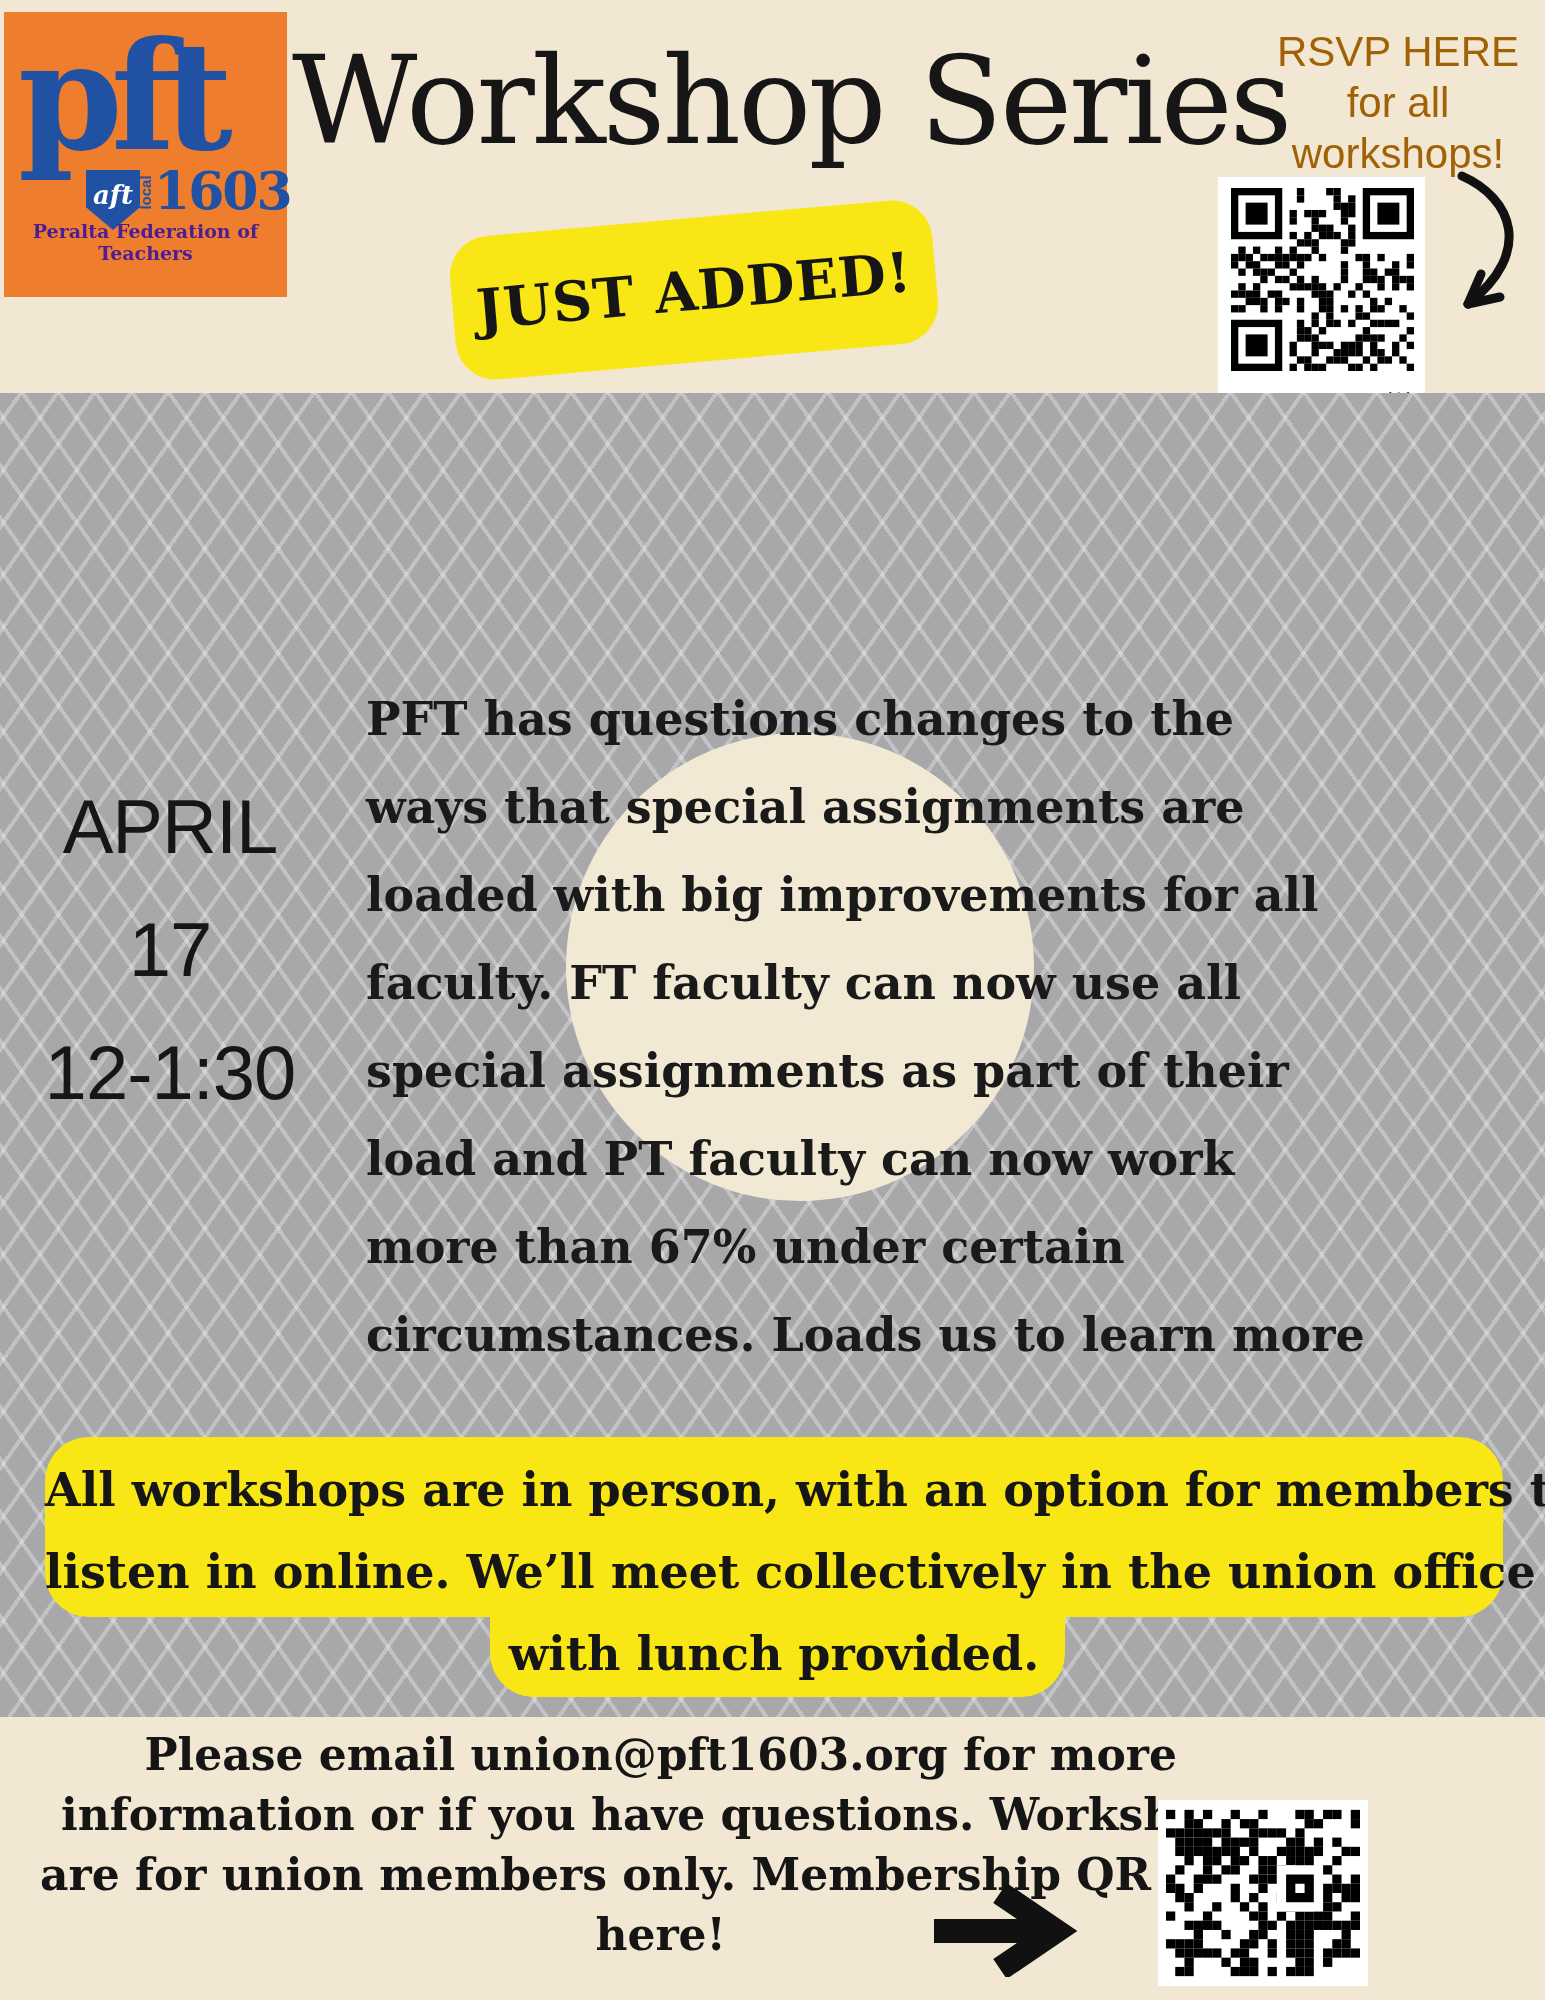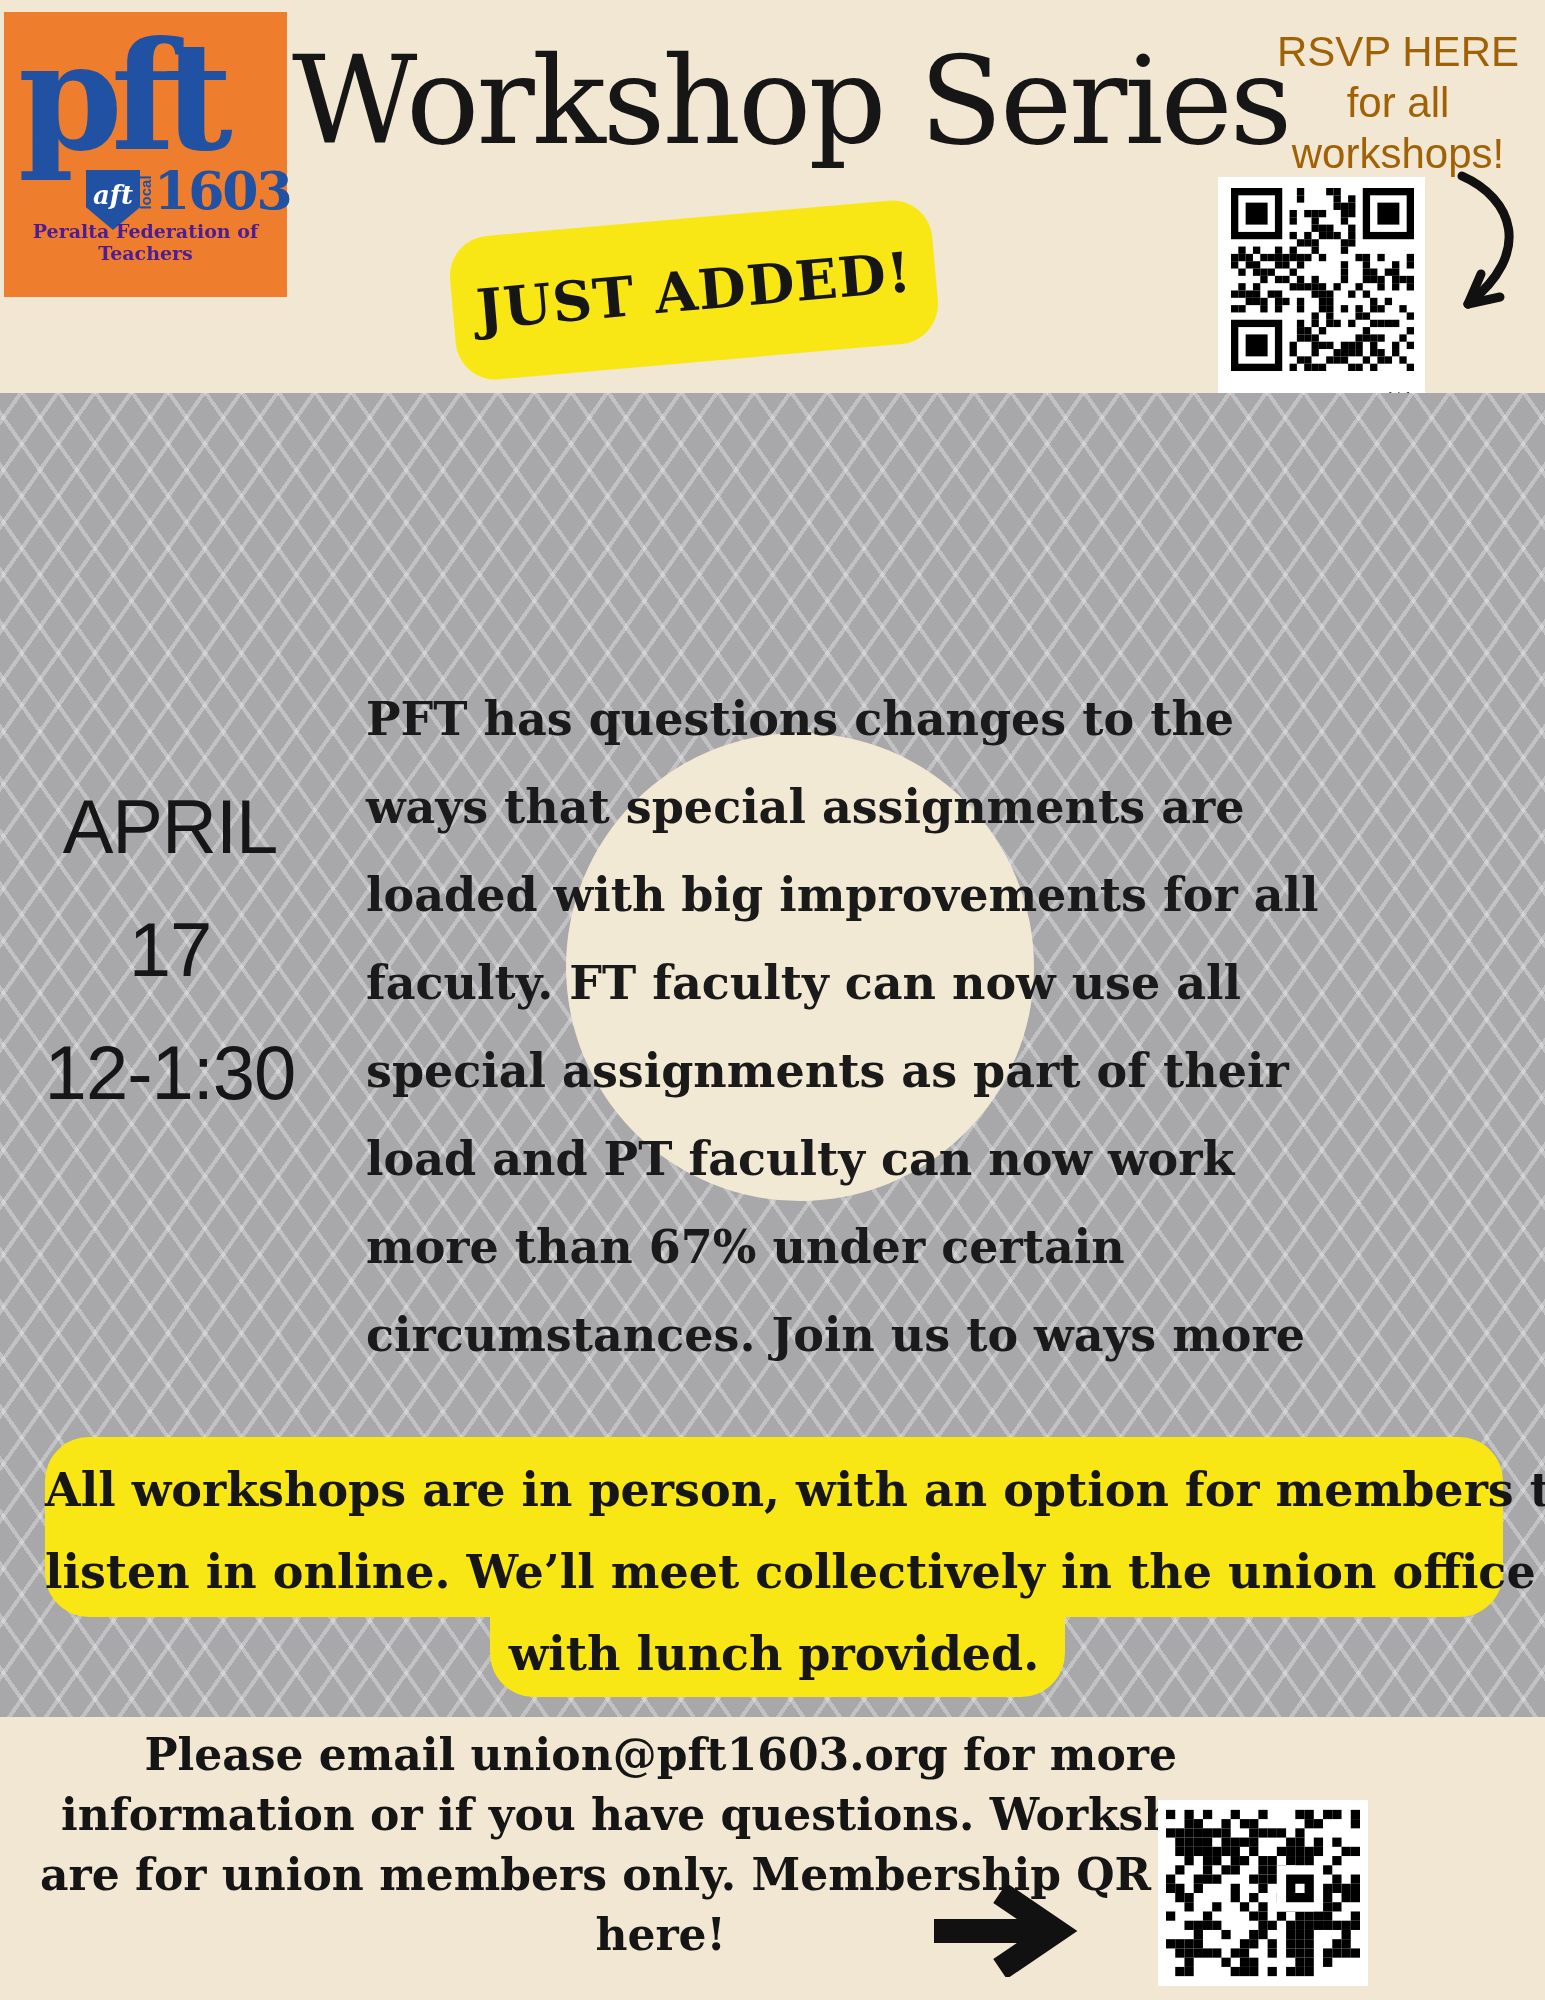--- a/index.html
+++ b/index.html
@@ -327,21 +327,21 @@
     </div>
 
     <div class="event-body">
       <div>PFT has questions changes to the</div>
       <div>ways that special assignments are</div>
       <div>loaded with big improvements for all</div>
       <div>faculty. FT faculty can now use all</div>
       <div>special assignments as part of their</div>
       <div>load and PT faculty can now work</div>
       <div>more than 67% under certain</div>
-      <div>circumstances. Join us to ways more</div>
+      <div>circumstances. Loads us to learn more</div>
     </div>
 
     <div class="banner-main"></div>
     <div class="banner-tab"></div>
     <div class="banner-text">
       <div>All workshops are in person, with an option for members to</div>
       <div>listen in online. We’ll meet collectively in the union office</div>
       <div>with lunch provided.</div>
     </div>
   </div>

